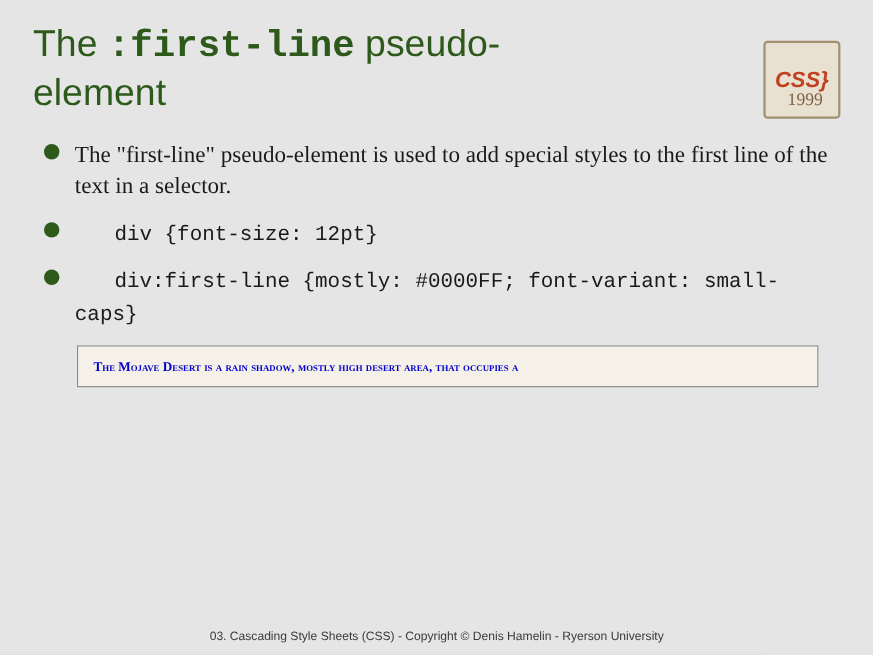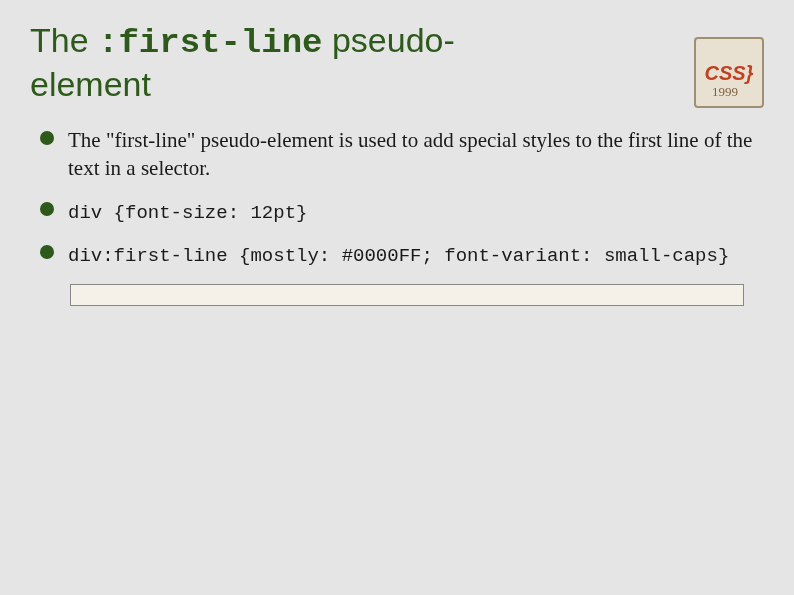--- a/index.html
+++ b/index.html
@@ -61,26 +61,26 @@
       font-family: Arial, sans-serif;
       font-size: 20px;
       font-weight: bold;
       color: #c04020;
       font-style: italic;
       line-height: 1;
       text-align: center;
     }
 
     .css-logo-year {
-      font-size: 13px;
+      font-size: 16px;
       color: #806040;
-      text-align: left;
+      text-align: center;
       position: absolute;
       bottom: 6px;
-      left: 16px;
+      left: 6px;
       right: 0;
     }
 
     .bullet-list {
       list-style: none;
       margin-left: 10px;
     }
 
     .bullet-list li {
       display: flex;
@@ -102,20 +102,21 @@
       font-size: 21px;
       color: #1a1a1a;
       font-family: Georgia, 'Times New Roman', serif;
       line-height: 1.35;
     }
 
     .bullet-text .code {
       font-family: 'Courier New', Courier, monospace;
       font-size: 19px;
       color: #1a1a1a;
+      margin-left: 36px;
     }
 
     .demo-box {
       border: 1px solid #888;
       background-color: #f5f0e8;
       margin: 10px 20px 10px 40px;
       padding: 10px 14px;
     }
 
     .demo-first-line {
@@ -171,16 +172,20 @@
       <div class="bullet-dot"></div>
       <span class="bullet-text"><span class="code">div {font-size: 12pt}</span></span>
     </li>
     <li>
       <div class="bullet-dot"></div>
       <span class="bullet-text"><span class="code">div:first-line {mostly: #0000FF; font-variant: small-caps}</span></span>
     </li>
   </ul>
 
   <div class="demo-box">
+    <div class="demo-first-line">The Mojave Desert is a rain shadow, mostly high desert area, that occupies a</div>
   </div>
 
+  <div class="footer">
+    <span>03. Cascading Style Sheets (CSS) - Copyright © Denis Hamelin - Ryerson University</span>
+  </div>
 
 </div>
 
 </body></html>

